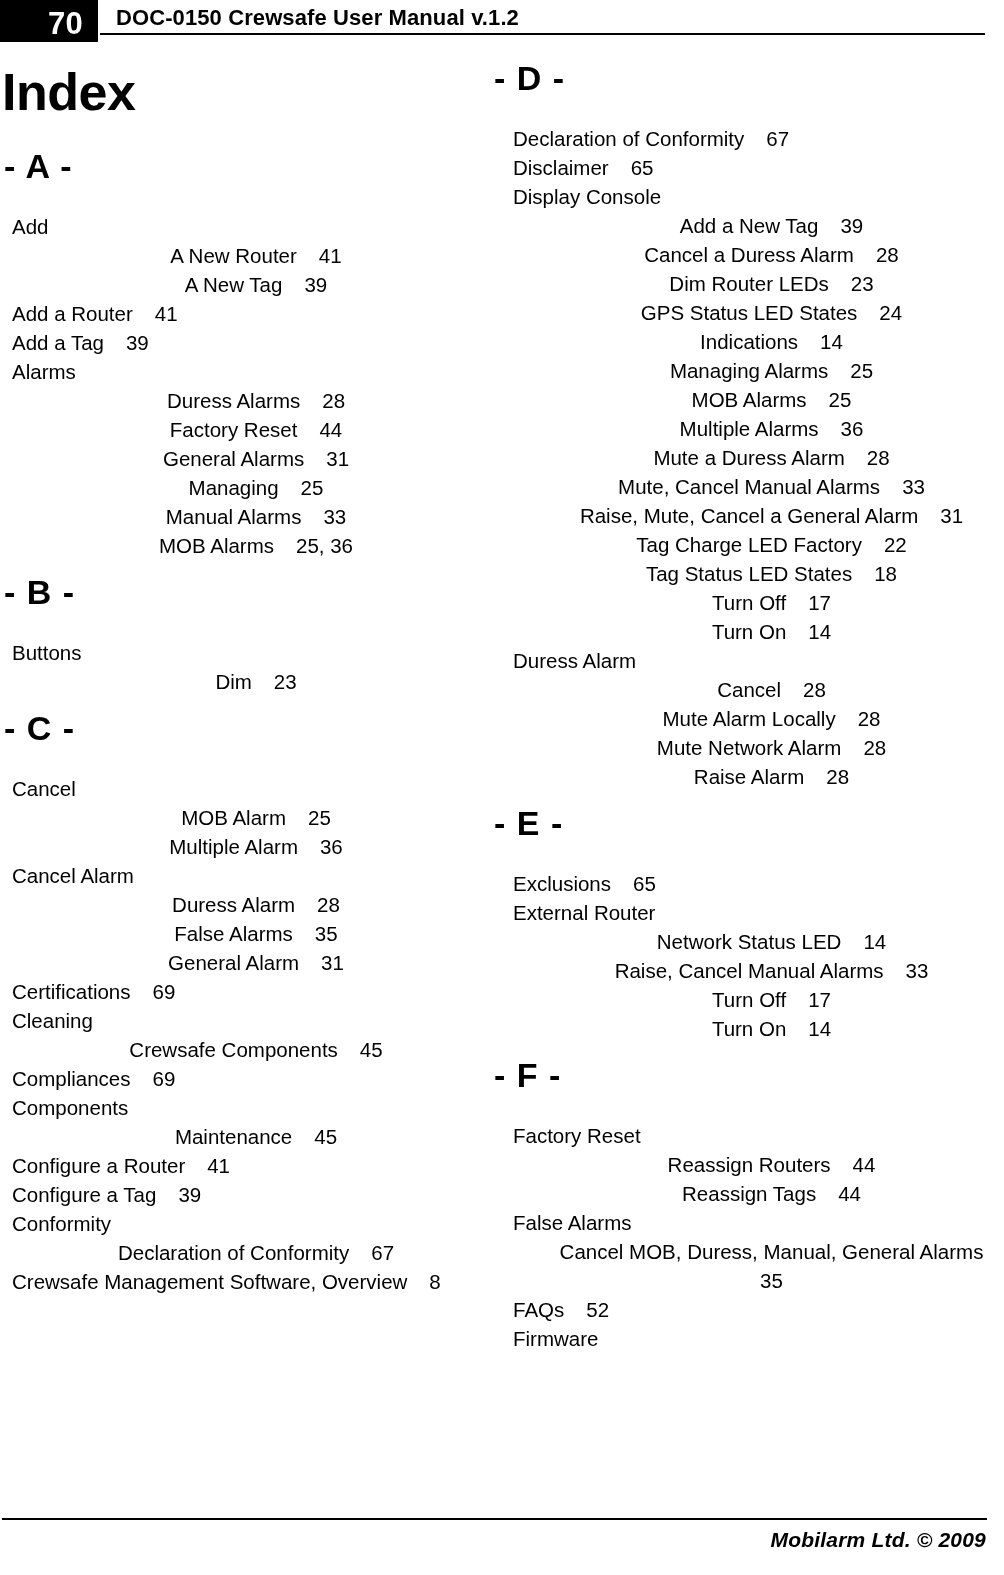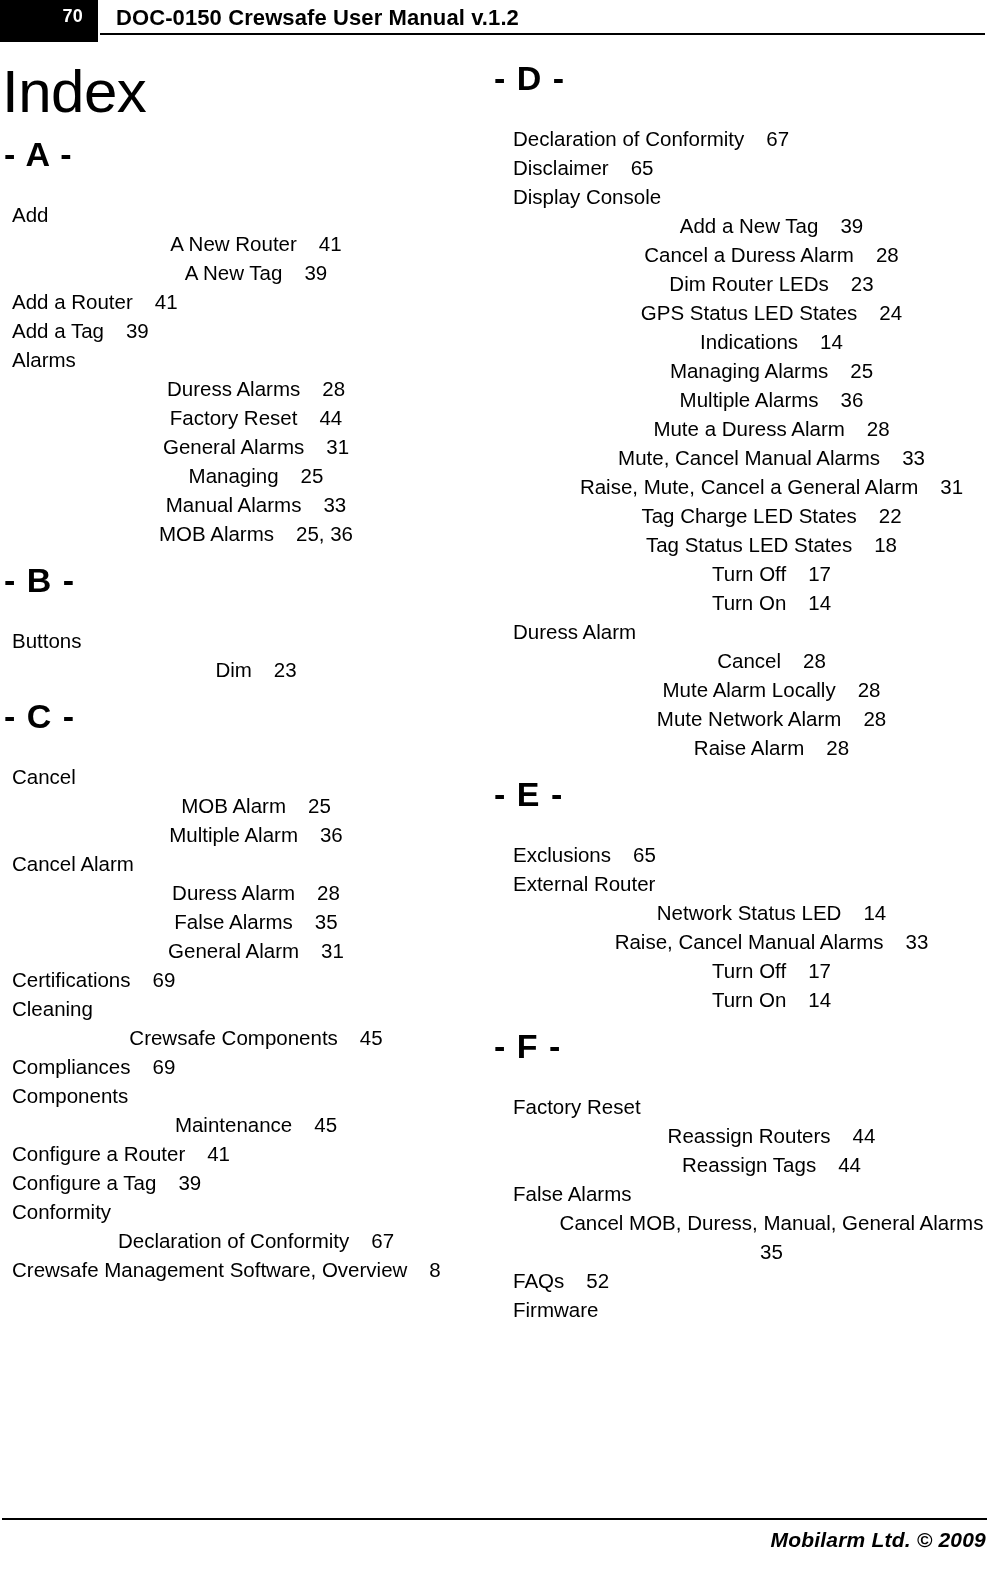--- a/index.html
+++ b/index.html
@@ -28,21 +28,21 @@
     top: 0; left: 0;
     width: 98px;
     height: 42px;
     background: #000000;
   }
   .page-num-box .num {
     position: absolute;
     right: 15px;
     top: 6px;
     color: #ffffff;
-    font-size: 18px;
+    font-size: 31px;
     font-weight: bold;
     letter-spacing: 0.3px;
   }
   .header-title {
     position: absolute;
     left: 116px;
     top: 5px;
     font-size: 22px;
     font-weight: bold;
     letter-spacing: 0.1px;
@@ -60,25 +60,25 @@
   
   .col {
     position: absolute;
     top: 60px;
   }
   .col-left  { left: 0px;   width: 470px; }
   .col-right { left: 490px; width: 510px; }
 
   
   .index-title {
-    font-size: 60px;
-    font-weight: normal;
+    font-size: 52px;
+    font-weight: bold;
     line-height: 60px;
     letter-spacing: -0.5px;
-    margin: 0 0 0 2px;
+    margin: 0 0 12px 2px;
     padding-top: 2px;
   }
 
   
   .section-letter {
     font-size: 34px;
     font-weight: bold;
     line-height: 36px;
     letter-spacing: 1px;
     margin-left: 4px;
@@ -196,25 +196,26 @@
       <div class="entries">
         <div class="entry level0"><span>Declaration of Conformity</span><span class="gap"></span><span class="pg">67</span></div>
         <div class="entry level0"><span>Disclaimer</span><span class="gap"></span><span class="pg">65</span></div>
         <div class="entry level0"><span>Display Console</span></div>
         <div class="entry level1"><span>Add a New Tag</span><span class="gap"></span><span class="pg">39</span></div>
         <div class="entry level1"><span>Cancel a Duress Alarm</span><span class="gap"></span><span class="pg">28</span></div>
         <div class="entry level1"><span>Dim Router LEDs</span><span class="gap"></span><span class="pg">23</span></div>
         <div class="entry level1"><span>GPS Status LED States</span><span class="gap"></span><span class="pg">24</span></div>
         <div class="entry level1"><span>Indications</span><span class="gap"></span><span class="pg">14</span></div>
         <div class="entry level1"><span>Managing Alarms</span><span class="gap"></span><span class="pg">25</span></div>
+        <div class="entry level1"><span>MOB Alarms</span><span class="gap"></span><span class="pg">25</span></div>
         <div class="entry level1"><span>Multiple Alarms</span><span class="gap"></span><span class="pg">36</span></div>
         <div class="entry level1"><span>Mute a Duress Alarm</span><span class="gap"></span><span class="pg">28</span></div>
         <div class="entry level1"><span>Mute, Cancel Manual Alarms</span><span class="gap"></span><span class="pg">33</span></div>
         <div class="entry level1"><span>Raise, Mute, Cancel a General Alarm</span><span class="gap"></span><span class="pg">31</span></div>
-        <div class="entry level1"><span>Tag Charge LED States</span><span class="gap"></span><span class="pg">22</span></div>
+        <div class="entry level1"><span>Tag Charge LED Factory</span><span class="gap"></span><span class="pg">22</span></div>
         <div class="entry level1"><span>Tag Status LED States</span><span class="gap"></span><span class="pg">18</span></div>
         <div class="entry level1"><span>Turn Off</span><span class="gap"></span><span class="pg">17</span></div>
         <div class="entry level1"><span>Turn On</span><span class="gap"></span><span class="pg">14</span></div>
         <div class="entry level0"><span>Duress Alarm</span></div>
         <div class="entry level1"><span>Cancel</span><span class="gap"></span><span class="pg">28</span></div>
         <div class="entry level1"><span>Mute Alarm Locally</span><span class="gap"></span><span class="pg">28</span></div>
         <div class="entry level1"><span>Mute Network Alarm</span><span class="gap"></span><span class="pg">28</span></div>
         <div class="entry level1"><span>Raise Alarm</span><span class="gap"></span><span class="pg">28</span></div>
       </div>
       <div class="section-letter">- E -</div>

